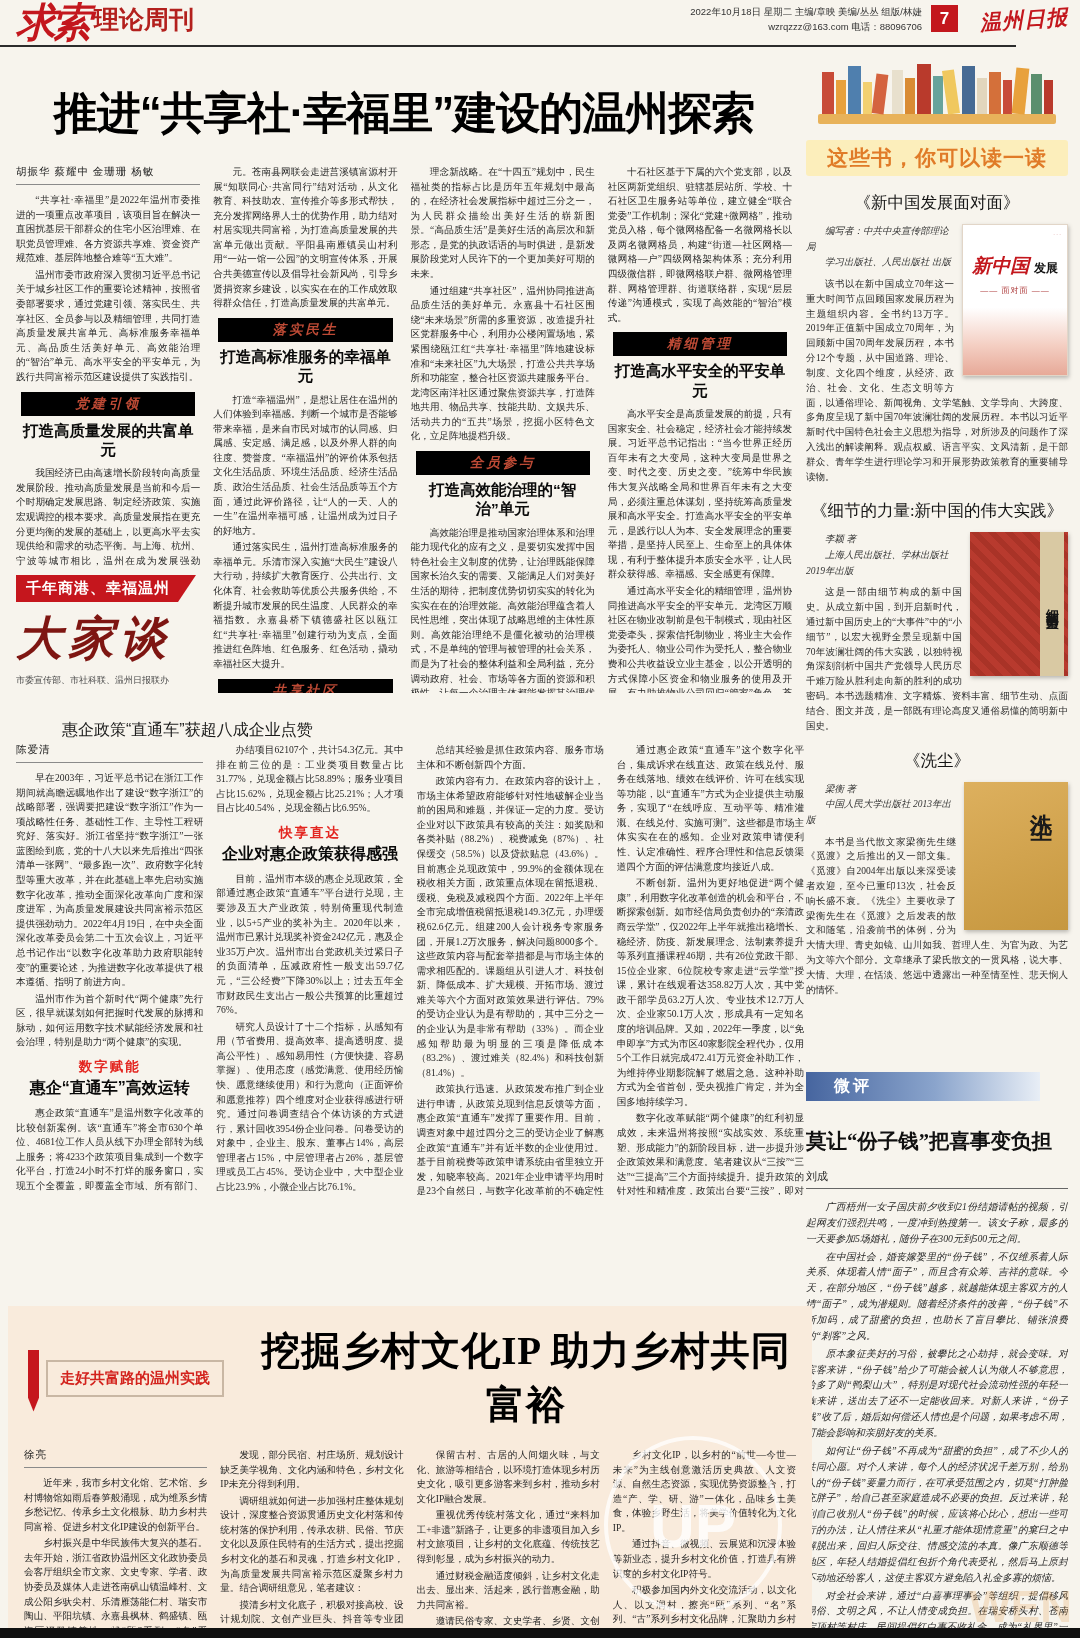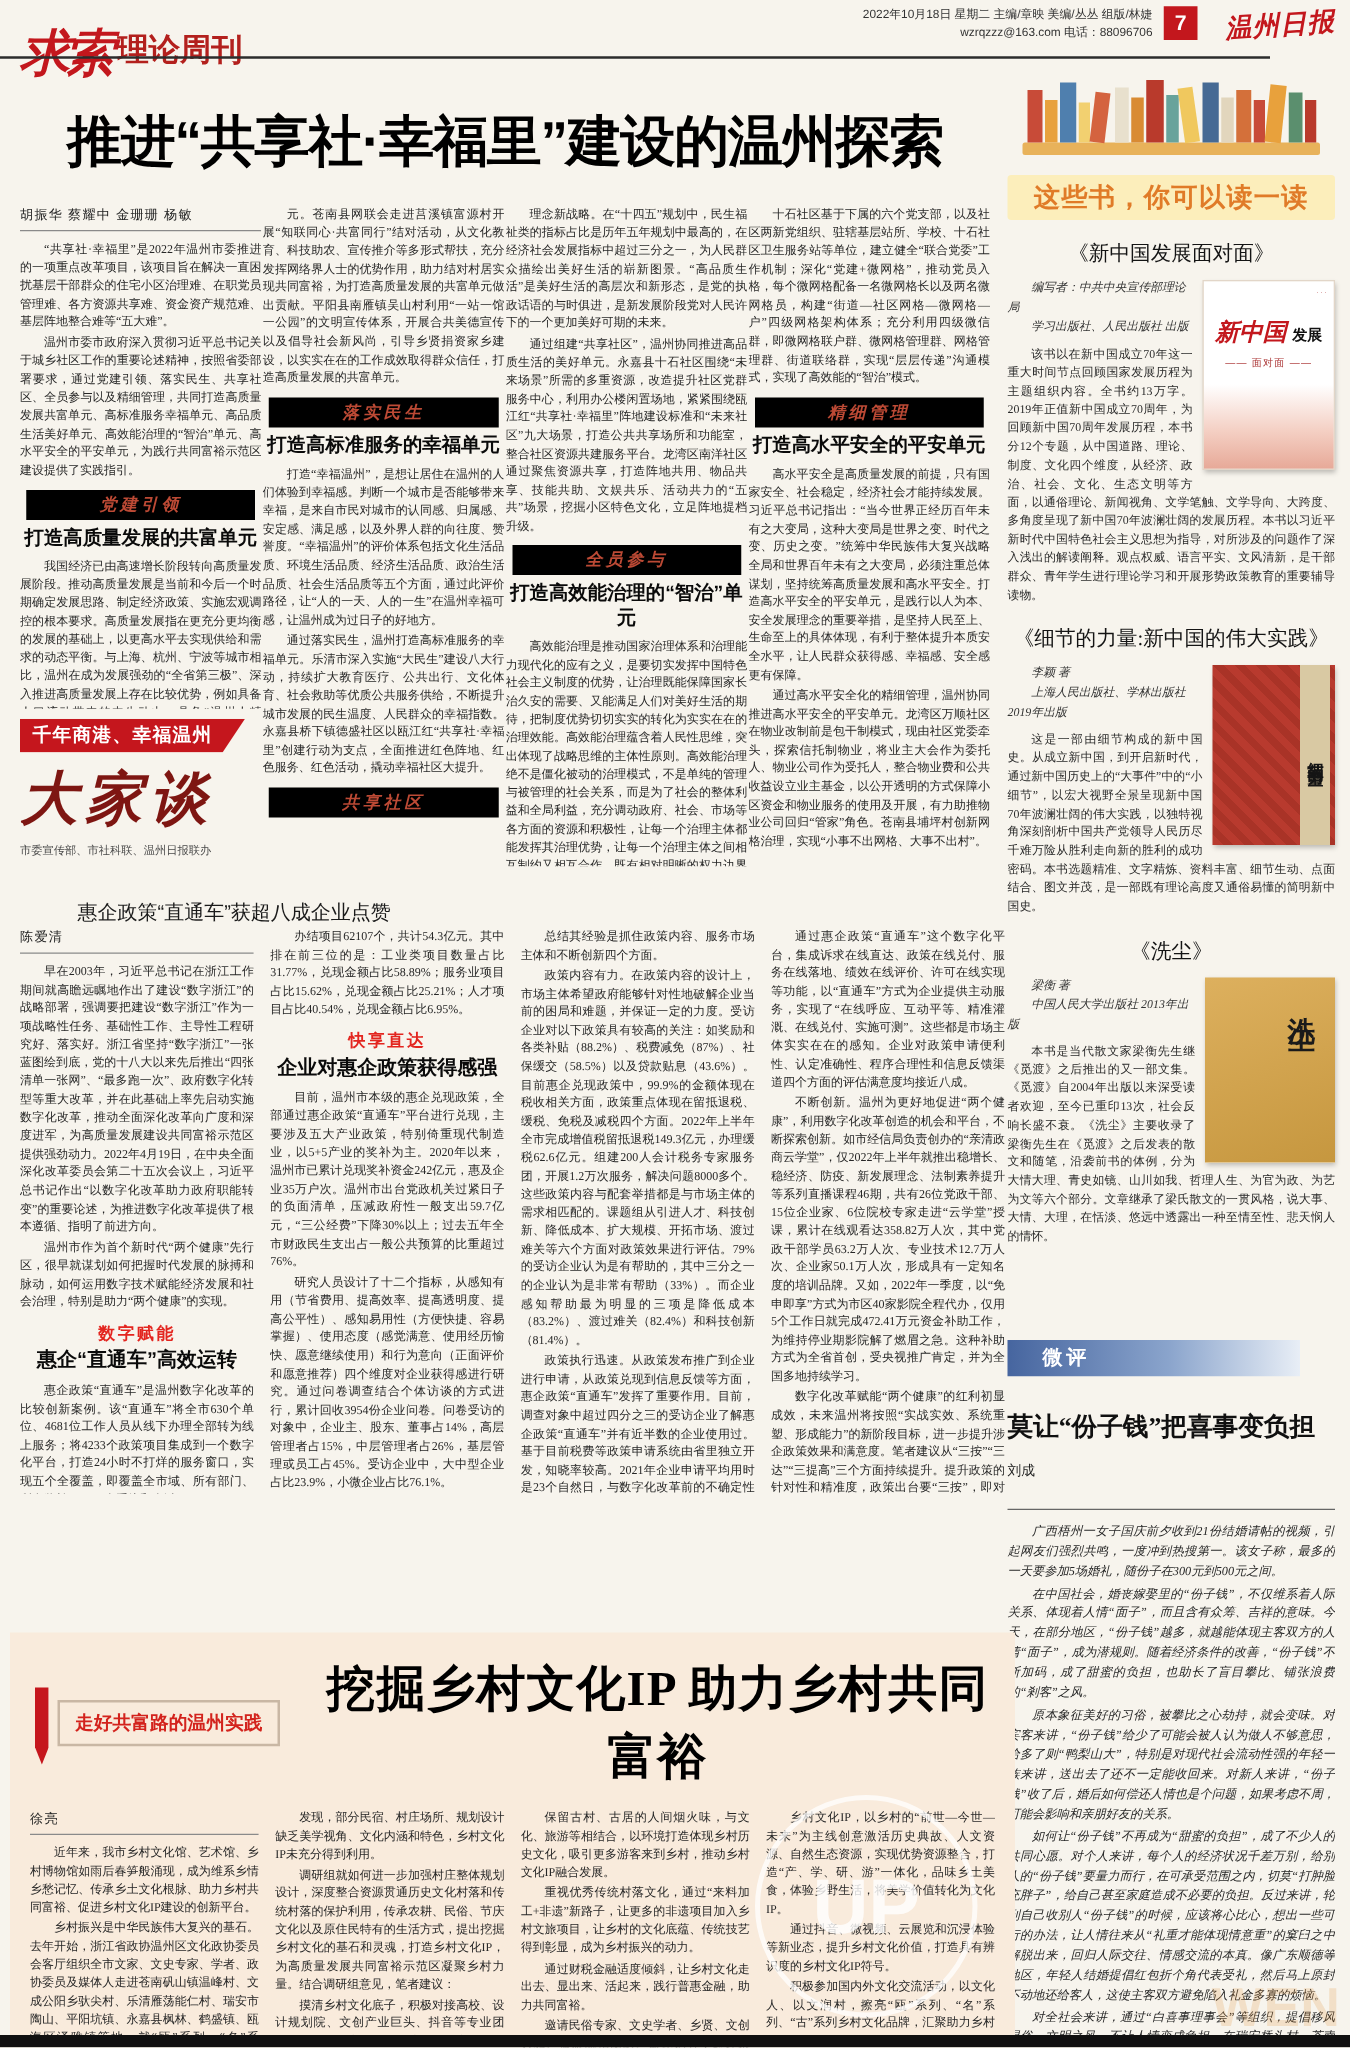--- a/index.html
+++ b/index.html
@@ -1,19 +1,19 @@
 <!DOCTYPE html>
 <html><head>
 <meta charset="utf-8">
 <style>
   html,body{margin:0;padding:0;background:#e8e4da;}
   .page{position:relative;width:1080px;height:1638px;background:#f7f4ed;overflow:hidden;
         font-family:"Liberation Sans",sans-serif;color:#222;}
   
-  .brand{position:absolute;left:16px;top:0px;height:50px;margin-top:20px;}
+  .brand{position:absolute;left:16px;top:0px;height:50px;}
   .brand-script{font-family:"Liberation Serif",serif;font-style:italic;font-weight:900;
         font-size:40px;color:#c3171d;letter-spacing:-4px;line-height:46px;}
   .brand-title{font-size:25px;font-weight:900;color:#b3201d;margin-left:6px;vertical-align:8px;}
   .head-meta{position:absolute;right:158px;top:5px;text-align:right;font-size:9.5px;line-height:1.55;color:#333;}
   .page-num{position:absolute;right:122px;top:5px;width:27px;height:27px;background:#c3171d;color:#fff;
         font-weight:800;font-size:17px;display:flex;align-items:center;justify-content:center;}
   .paper-logo{position:absolute;right:12px;top:6px;color:#c3171d;font-size:21px;font-weight:900;
         font-family:"Liberation Serif",serif;font-style:italic;transform:rotate(-4deg);letter-spacing:1px;}
   .header-rule{position:absolute;left:0;top:45px;width:1016px;height:2px;background:#2c2c2c;}
   
@@ -22,21 +22,21 @@
        font-family:"Liberation Serif",serif;}
   .b-tag{background:#000000;color:#bd4a35;text-align:center;font-size:13.5px;font-weight:700;font-style:italic;
        padding:3px 0;margin:7px 5px 5px;font-family:"Liberation Serif",serif;letter-spacing:3px;}
   .b-h{text-align:center;font-size:15.5px;font-weight:800;color:#0a0a0a;margin:2px 0 7px;line-height:1.25;}
   .b-rtag{color:#e3251f;text-align:center;font-size:13.5px;font-weight:800;margin:8px 0 2px;letter-spacing:2px;}
   .b-rh{text-align:center;font-size:16px;font-weight:800;color:#0a0a0a;margin:0 0 7px;}
   .col{flex:1;overflow:hidden;}
   
   .lead{position:absolute;left:16px;top:56px;width:776px;}
   .lead-headline{font-size:44px;font-weight:900;text-align:center;color:#000;margin:28px 0 22px;letter-spacing:-1px;}
-  .lead-cols{display:flex;gap:1px;height:528px;}
+  .lead-cols{display:flex;gap:13px;height:528px;}
   .col-text{height:402px;overflow:hidden;}
   .promo{margin-top:8px;}
   .promo-banner{display:inline-block;background:#c5161d;color:#fff;font-weight:800;font-size:15px;
        padding:4px 26px 4px 10px;clip-path:polygon(0 0,100% 0,90% 100%,0 100%);letter-spacing:1px;}
   .promo-title{color:#7e1612;font-size:46px;font-weight:900;font-style:italic;margin:6px 0 4px;
        font-family:"Liberation Serif",serif;letter-spacing:6px;}
   .promo-sub{font-size:9px;color:#4a4a4a;}
   
   .sidebar{position:absolute;left:806px;top:52px;width:262px;}
   .shelf{display:block;margin:0 auto;}
@@ -62,21 +62,21 @@
        writing-mode:vertical-rl;font-weight:900;font-size:13px;color:#151515;
        display:flex;align-items:center;justify-content:center;letter-spacing:2px;}
   .cover3{width:104px;height:148px;background:linear-gradient(160deg,#ddb05e,#c6973f);position:relative;}
   .cover3 .c3t{position:absolute;right:12px;top:14px;writing-mode:vertical-rl;font-weight:900;font-size:22px;
        color:#1a1a1a;font-family:"Liberation Serif",serif;letter-spacing:6px;}
   
   .micro{position:absolute;left:806px;top:1072px;width:262px;}
   .micro-banner{width:206px;background:linear-gradient(90deg,#46659f,#8aa4cc 55%,#e8eef6);color:#fff;
        font-weight:800;font-size:16px;padding:4px 0 4px 28px;letter-spacing:3px;}
   .micro-headline{font-size:20.5px;font-weight:900;margin:26px 0 14px;font-family:"Liberation Serif",serif;color:#101010;}
-  .micro-by{font-size:11px;border-bottom:1px solid #666;padding-bottom:23px;margin-bottom:10px;}
+  .micro-by{font-size:11px;border-bottom:1px solid #666;padding-bottom:4px;margin-bottom:10px;}
   .micro-body .b-p{font-size:9.8px;font-style:italic;line-height:1.62;}
   .micro-body{height:430px;overflow:hidden;}
   
   .mid{position:absolute;left:16px;top:712px;width:788px;}
   .mid-kicker{font-size:16px;color:#1a1a1a;margin:8px 0 2px 46px;}
   .mid-headline{font-size:39px;font-weight:900;text-align:center;font-family:"Liberation Serif",serif;
        letter-spacing:1px;margin:2px 0 14px;color:#000;}
   .mid-cols{display:flex;gap:13px;height:452px;}
   
   .bottom{position:absolute;left:8px;top:1306px;width:804px;height:322px;background:#f9ebdc;}

